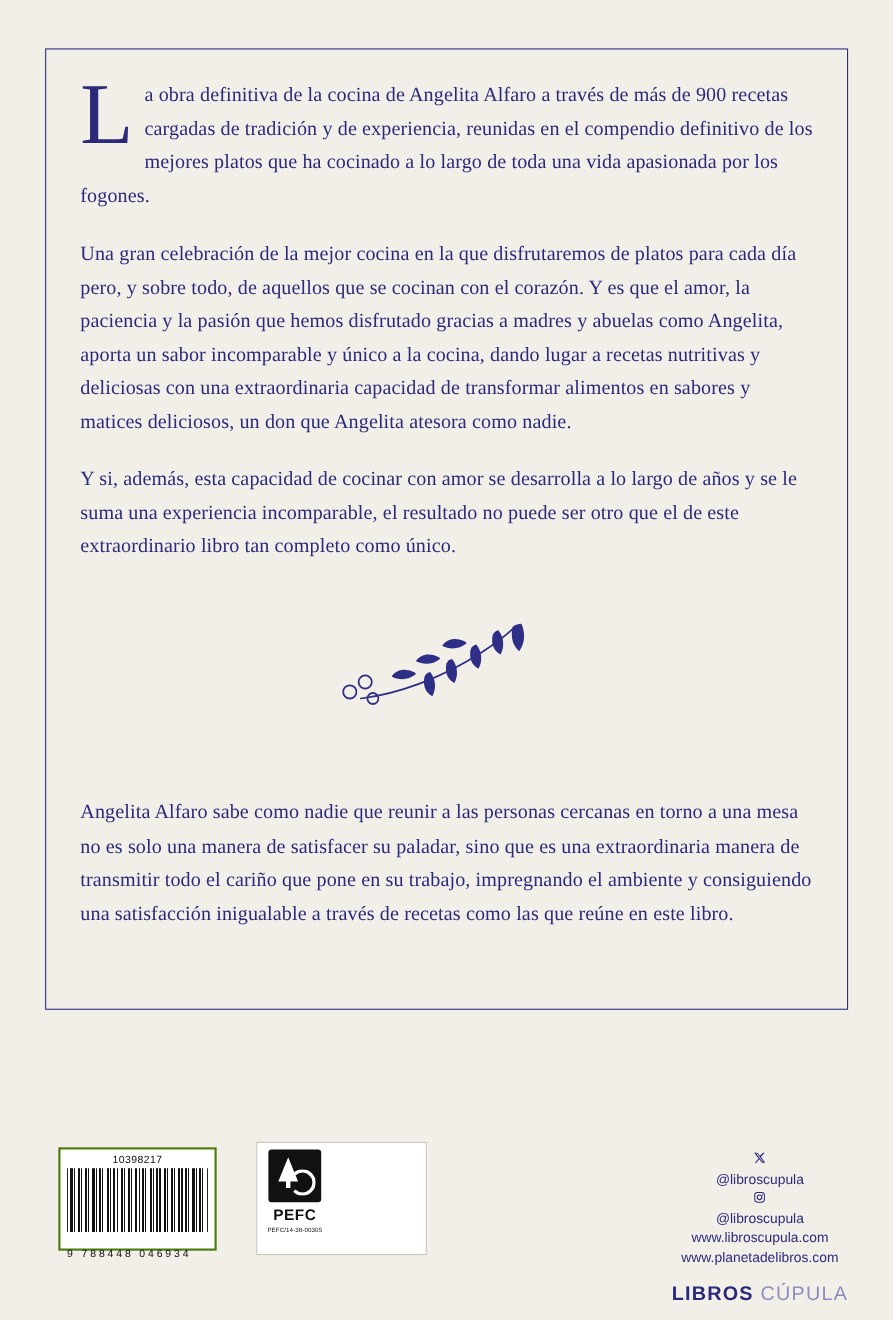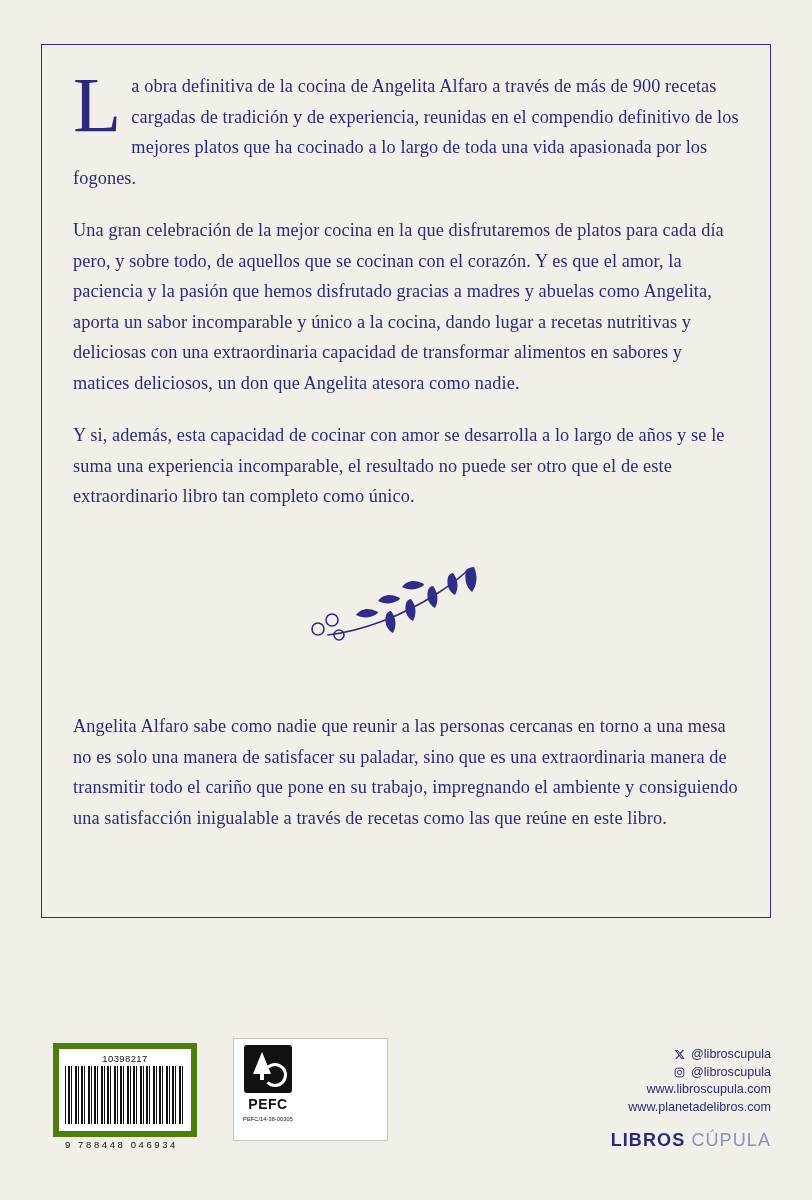--- a/index.html
+++ b/index.html
@@ -48,20 +48,21 @@
     text-align: left;
     letter-spacing: 0.1px;
   }
 
   .copy p {
     margin: 0 0 22px 0;
   }
 
   .copy p:last-child {
     margin-bottom: 0;
+    margin-top: 12px;
   }
 
   
   .dropcap-para {
     position: relative;
   }
   .dropcap {
     float: left;
     font-family: "Liberation Serif", serif;
     font-size: 79px;
@@ -94,21 +95,21 @@
   }
 
   
   .barcode-box {
     position: absolute;
     left: 53px;
     top: 23px;
     width: 144px;
     height: 94px;
     background: #ffffff;
-    border: 6px solid #4d7c0f;
+    border: 2px solid #4d7c0f;
     box-sizing: border-box;
     padding: 4px 6px 2px 6px;
   }
   .barcode-num {
     font-family: "Liberation Sans", sans-serif;
     font-size: 9.5px;
     color: #111;
     text-align: center;
     letter-spacing: 0.4px;
     margin-bottom: 2px;
@@ -239,20 +240,21 @@
     font-size: 12.6px;
     line-height: 17.5px;
     color: #2b2a7a;
   }
   .contact .row {
     display: flex;
     align-items: center;
     justify-content: flex-end;
     gap: 5px;
     white-space: nowrap;
+    flex-direction: column;
   }
   .ico {
     display: inline-flex;
     width: 13px;
     height: 13px;
     align-items: center;
     justify-content: center;
   }
   .logo {
     margin-top: 16px;

